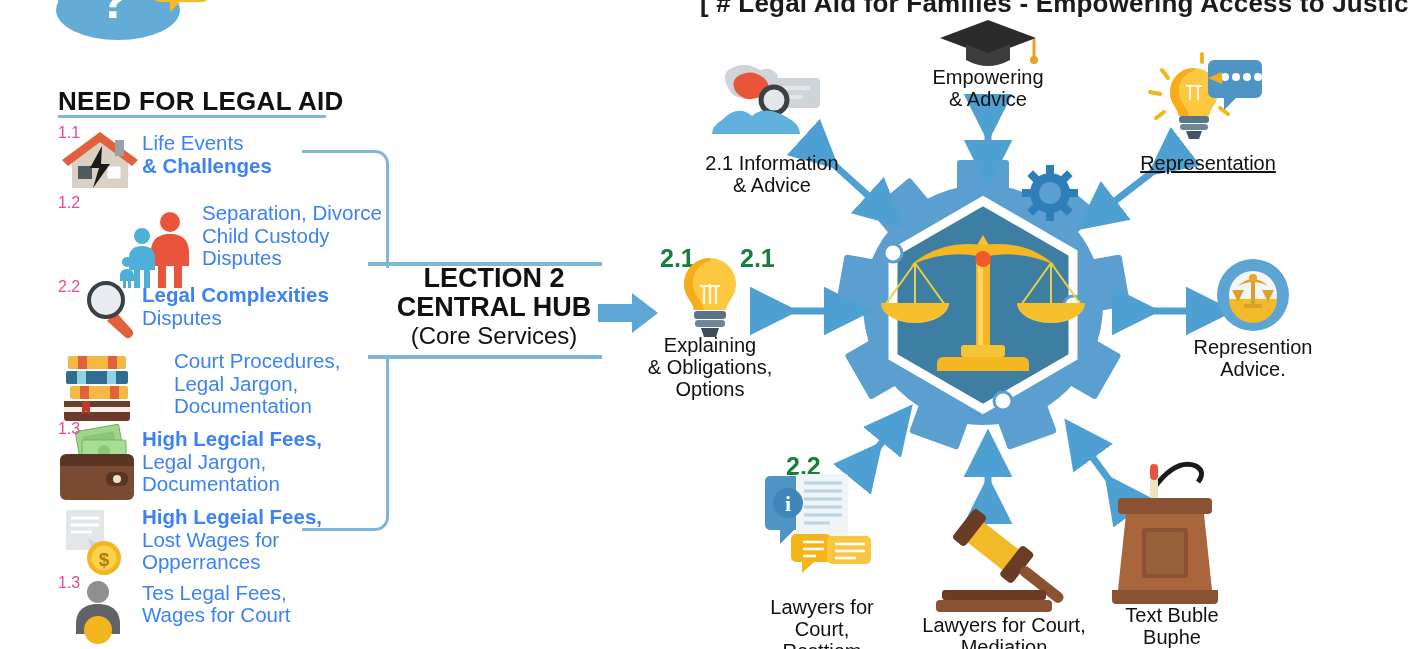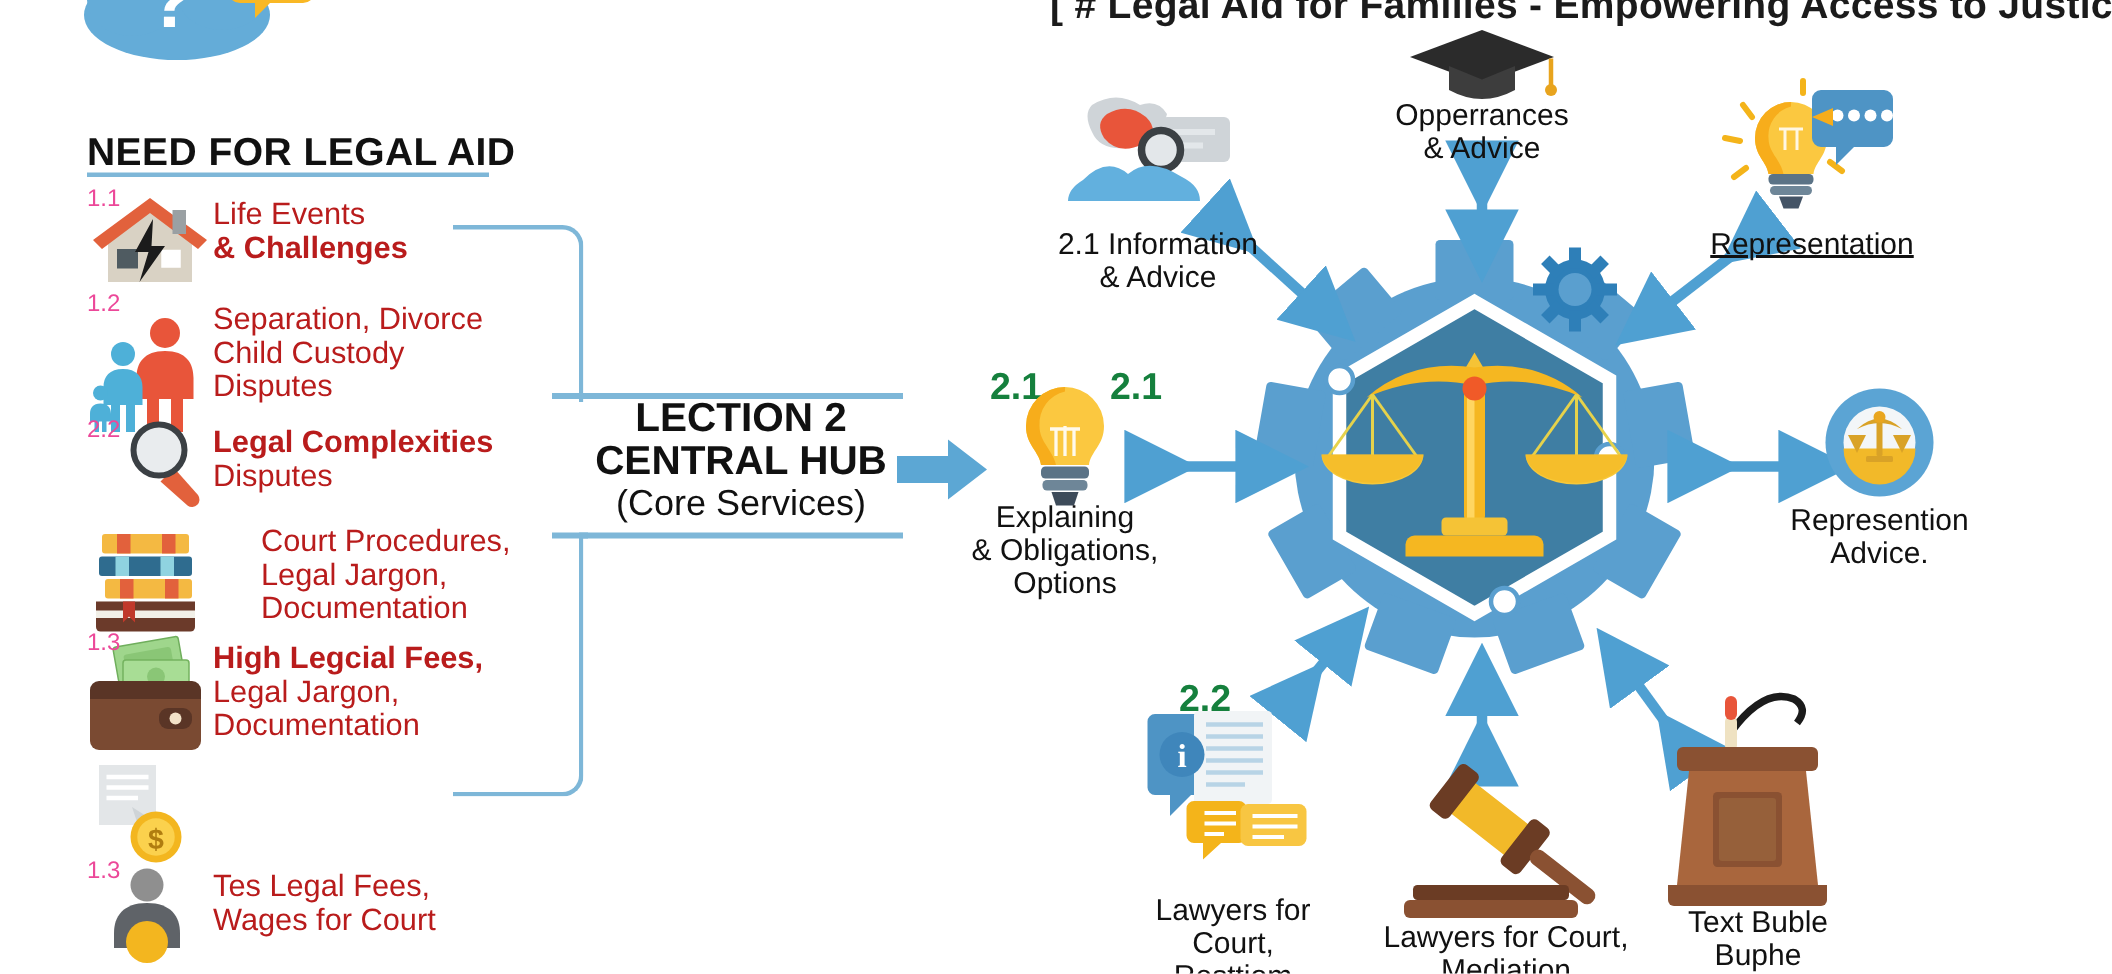--- a/index.html
+++ b/index.html
@@ -30,21 +30,21 @@
   #left-heading-rule{
     position:absolute;left:58px;top:115px;width:268px;height:3px;background:#7eb7d8;
   }
   #need-list{position:absolute;left:52px;top:128px;width:330px;}
   .need-row{position:relative;display:flex;align-items:flex-start;margin-bottom:4px;}
   .need-num{
     position:absolute;left:6px;top:-4px;
     font-size:16px;font-weight:normal;color:#ec4899;z-index:3;
   }
   .need-ico{width:84px;min-width:84px;height:62px;position:relative;margin-right:6px;}
-  .need-txt{font-size:20.5px;line-height:22.5px;color:#b91c1c;padding-top:4px;}
+  .need-txt{font-size:20.5px;line-height:22.5px;color:#3b82f6;padding-top:4px;}
   .need-txt b{font-weight:bold;}
 
   
   .bracket{position:absolute;border:3px solid #7eb7d8;}
 
   
   #hub-box{position:absolute;left:386px;top:264px;width:216px;text-align:center;}
   #hub-rule-top{position:absolute;left:386px;top:262px;width:216px;height:4px;background:#7eb7d8;}
   #hub-rule-bot{position:absolute;left:386px;top:355px;width:216px;height:4px;background:#7eb7d8;}
   #hub-l1,#hub-l2{font-size:27px;font-weight:bold;line-height:29px;color:#111;}
@@ -94,21 +94,21 @@
           <rect x="49" y="36" width="14" height="13" fill="#ffffff" stroke="#d9d2c4"></rect>
           <path d="M44 16 L32 38 L41 38 L35 58 L52 34 L43 34 Z" fill="#1b1b1b"></path>
         </svg>
       </div>
       <div class="need-txt">
         <span>Life Events</span><br>
         <b>&amp; Challenges</b>
       </div>
     </div>
 
-    <div class="need-row" style="margin-bottom:2px;">
+    <div class="need-row" style="margin-bottom:2px;justify-content:flex-end;">
       <div class="need-num">1.2</div>
       <div class="need-ico" style="height:80px">
         <svg width="84" height="80" viewBox="0 0 84 80" style="position:absolute;left:6px;top:14px;">
           <g fill="#e8553a">
             <circle cx="52" cy="10" r="10"></circle>
             <path d="M52 22 c-14 0 -19 8 -19 18 l0 14 l7 0 l0 22 l8 0 l0 -22 l8 0 l0 22 l8 0 l0 -22 l7 0 l0 -14 c0 -10 -5 -18 -19 -18 z"></path>
           </g>
           <g fill="#4eb0d8">
             <circle cx="24" cy="24" r="8"></circle>
             <path d="M24 34 c-9 0 -13 5 -13 12 l0 12 l5 0 l0 18 l6 0 l0 -18 l4 0 l0 18 l6 0 l0 -18 l5 0 l0 -12 c0 -7 -4 -12 -13 -12 z"></path>
@@ -198,20 +198,25 @@
             <line x1="13" y1="10" x2="41" y2="10"></line>
             <line x1="13" y1="17" x2="41" y2="17"></line>
             <line x1="13" y1="24" x2="34" y2="24"></line>
           </g>
           <path d="M30 30 l22 14 l-16 4 z" fill="#cfd4d7"></path>
           <circle cx="46" cy="50" r="17" fill="#f3b61f"></circle>
           <circle cx="46" cy="50" r="12.5" fill="#fbd14d"></circle>
           <text x="46" y="58" font-family="Liberation Sans, sans-serif" font-size="19" font-weight="bold" fill="#b07d10" text-anchor="middle">$</text>
         </svg>
       </div>
+      <div class="need-txt">
+        <b>High Legeial Fees,</b><br>
+        <span>Lost Wages for</span><br>
+        <span>Opperrances</span>
+      </div>
     </div>
 
     <div class="need-row">
       <div class="need-num">1.3</div>
       <div class="need-ico" style="height:50px">
         <svg width="84" height="50" viewBox="0 0 84 50" style="position:absolute;left:20px;top:2px;">
           <circle cx="26" cy="12" r="11" fill="#8f8f8f"></circle>
           <path d="M26 24 c-16 0 -22 9 -22 20 l0 10 l44 0 l0 -10 c0 -11 -6 -20 -22 -20 z" fill="#5f6368"></path>
           <circle cx="26" cy="50" r="14" fill="#f3b61f"></circle>
         </svg>
@@ -364,21 +369,21 @@
 
   <div class="ico" style="left:936px;top:18px;">
     <svg width="104" height="50" viewBox="0 0 104 50">
       <path d="M52 2 L100 20 L52 38 L4 20 Z" fill="#2b2b2b"></path>
       <path d="M30 26 L30 42 q22 12 44 0 L74 26 L52 35 Z" fill="#3d3d3d"></path>
       <line x1="98" y1="21" x2="98" y2="40" stroke="#e8a41e" stroke-width="3"></line>
       <circle cx="98" cy="42" r="4" fill="#e8a41e"></circle>
     </svg>
   </div>
   <div class="node-label" style="left:898px;top:66px;width:180px;">
-    <div>Opperrances</div>
+    <div>Empowering</div>
     <div>&amp; Advice</div>
   </div>
 
   <div class="ico" style="left:712px;top:62px;">
     <svg width="116" height="80" viewBox="0 0 116 80">
       <path d="M16 8 q16 -10 32 0 q12 -4 18 6 q-4 18 -22 22 q-22 4 -28 -10 q-6 -12 0 -18 z" fill="#cfd4d8"></path>
       <path d="M26 14 q14 -8 26 2 q10 10 -2 18 q-16 8 -26 -4 q-6 -10 2 -16 z" fill="#e8553a"></path>
       <rect x="62" y="16" width="46" height="30" rx="4" fill="#cfd4d8"></rect>
       <rect x="70" y="24" width="28" height="4" fill="#e3e7ea"></rect>
       <rect x="70" y="33" width="20" height="4" fill="#e3e7ea"></rect>

